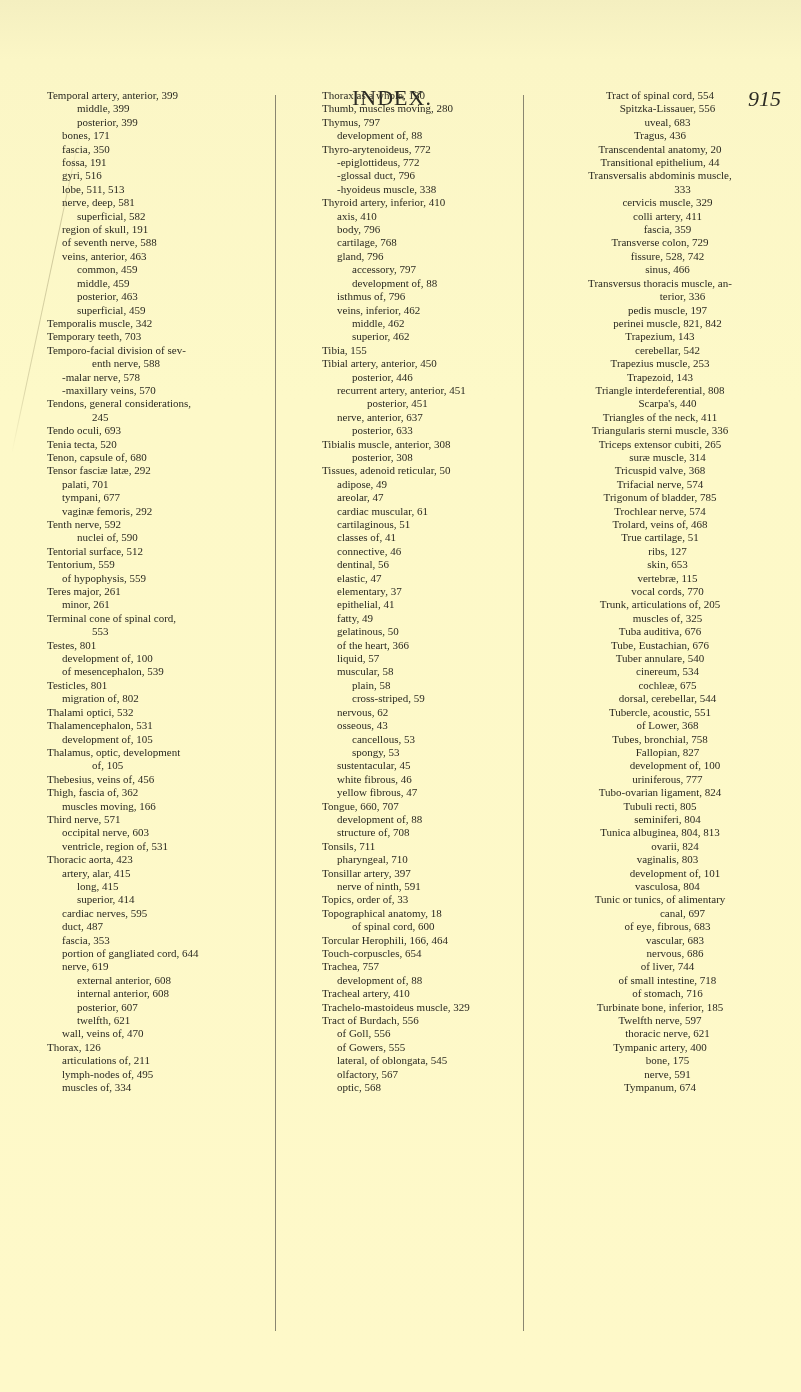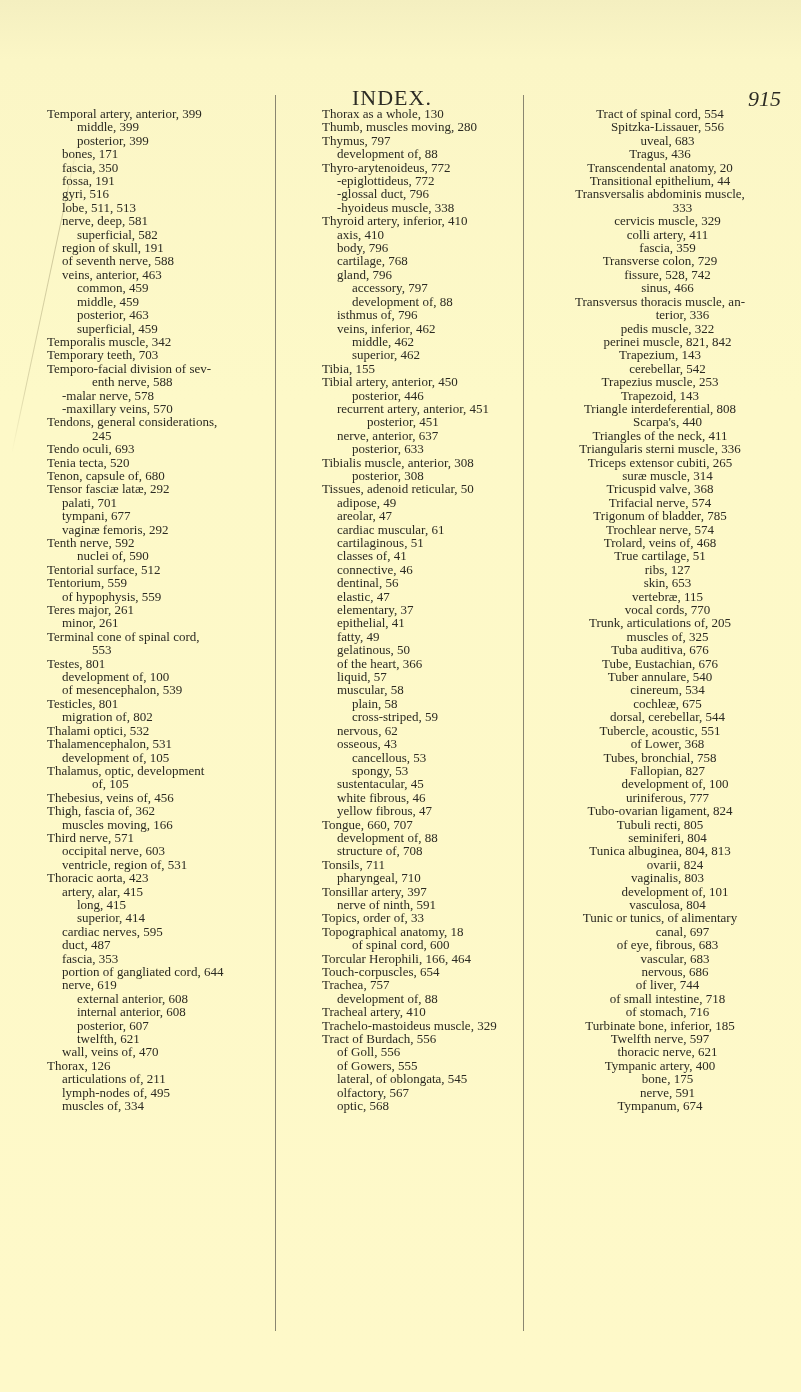--- a/index.html
+++ b/index.html
@@ -14,22 +14,22 @@
     .header-title {
       position: absolute; left: 352px; top: 85px;
       font-size: 22px; letter-spacing: 1px;
       color: #2d2c24;
     }
     .header-page {
       position: absolute; left: 748px; top: 86px;
       font-size: 22px; color: #2d2c24; font-style: italic;
     }
     .column {
-      position: absolute; top: 107px;
-      font-size: 13px; line-height: 13.42px;
+      position: absolute; top: 89px;
+      font-size: 11px; line-height: 13.42px;
       white-space: nowrap;
     }
     .col-left  { left: 47px; width: 225px; }
     .col-mid   { left: 282px; width: 235px; margin-left: 40px; }
     .col-right { left: 530px; width: 260px; text-align: center; }
     .rule {
       position: absolute; width: 1px; background: #8a8670;
     }
     .rule-1 { left: 275px; top: 95px; height: 1236px; }
     .rule-2 { left: 523px; top: 95px; height: 1236px; }
@@ -220,21 +220,21 @@
       <span class="entry lvl0">Transversalis abdominis muscle,</span>
       <span class="entry lvl3">333</span>
       <span class="entry lvl1">cervicis muscle, 329</span>
       <span class="entry lvl1">colli artery, 411</span>
       <span class="entry lvl1">fascia, 359</span>
       <span class="entry lvl0">Transverse colon, 729</span>
       <span class="entry lvl1">fissure, 528, 742</span>
       <span class="entry lvl1">sinus, 466</span>
       <span class="entry lvl0">Transversus thoracis muscle, an-</span>
       <span class="entry lvl3">terior, 336</span>
-      <span class="entry lvl1">pedis muscle, 322</span>
+      <span class="entry lvl1">pedis muscle, 197</span>
       <span class="entry lvl1">perinei muscle, 821, 842</span>
       <span class="entry lvl0">Trapezium, 143</span>
       <span class="entry lvl1">cerebellar, 542</span>
       <span class="entry lvl0">Trapezius muscle, 253</span>
       <span class="entry lvl0">Trapezoid, 143</span>
       <span class="entry lvl0">Triangle interdeferential, 808</span>
       <span class="entry lvl1">Scarpa's, 440</span>
       <span class="entry lvl0">Triangles of the neck, 411</span>
       <span class="entry lvl0">Triangularis sterni muscle, 336</span>
       <span class="entry lvl0">Triceps extensor cubiti, 265</span>

